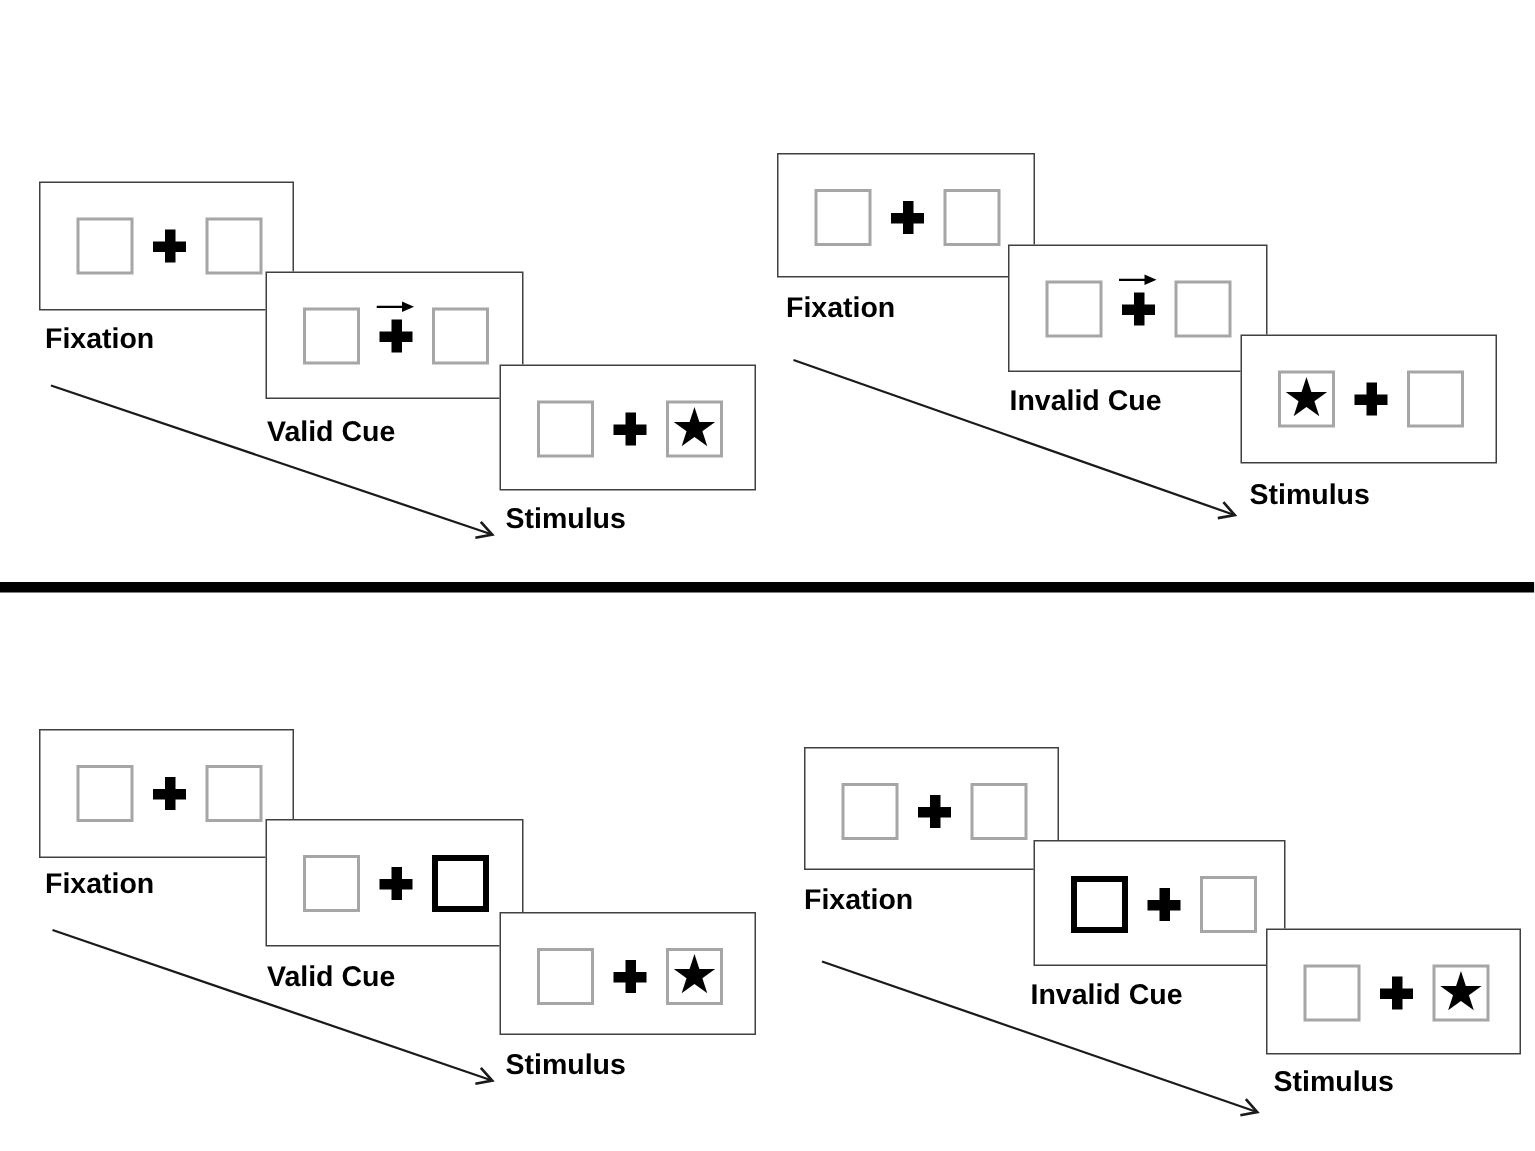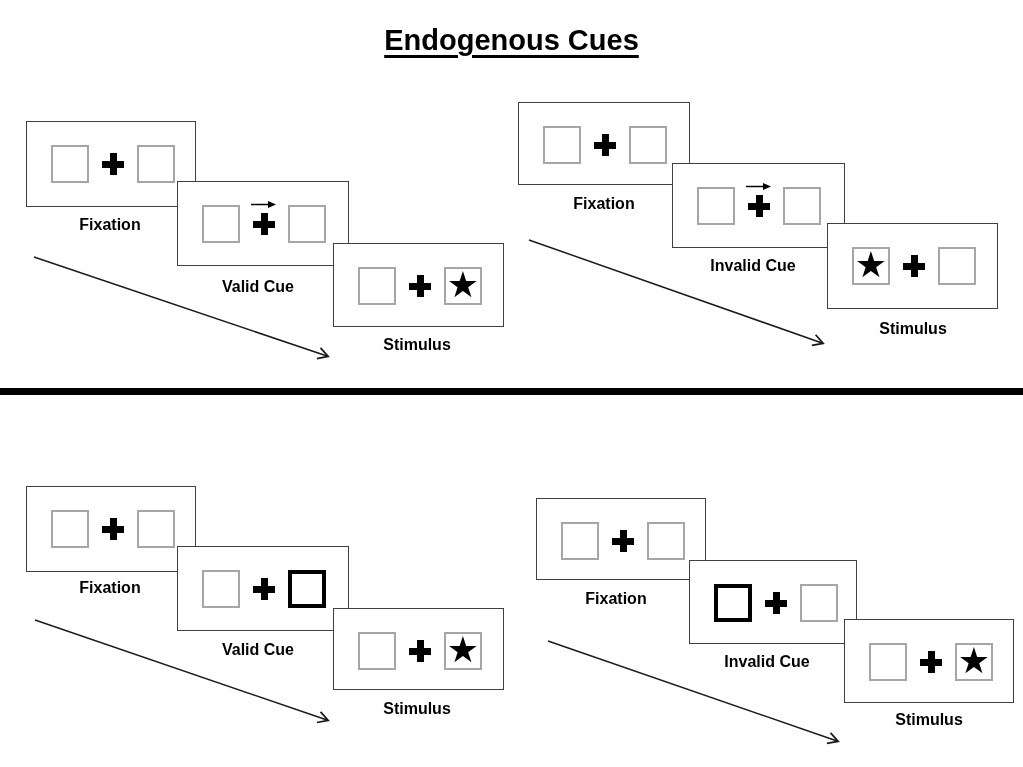--- a/index.html
+++ b/index.html
@@ -23,22 +23,22 @@
   }
   .sq.left  { left:24px; }
   .sq.right { left:110px; }
   .sq.bold  { border:4px solid #000; }
   .cross { position:absolute; left:75px; top:31px; width:22px; height:22px; }
   .cross::before { content:""; position:absolute; left:7.5px; top:0; width:7px; height:22px; background:#000; }
   .cross::after  { content:""; position:absolute; left:0; top:7.5px; width:22px; height:7px; background:#000; }
   .cue-arrow { position:absolute; left:73px; top:17px; }
   .star { font-size:36px; line-height:1; margin-top:-3px; color:#000; }
   .plabel {
-    position:absolute; width:160px; text-align:center;
-    font-size:16px; font-weight:bold; z-index:5;
+    position:absolute; width:160px; 
+    font-size:19px; font-weight:bold; z-index:5;
   }
   .overlay { position:absolute; left:0; top:0; z-index:0; pointer-events:none; }
   .z1{z-index:1} .z2{z-index:2} .z3{z-index:3}
 </style>
 </head>
 <body>
 
 <div class="stage">
 
   <svg class="overlay" width="1023" height="767" viewBox="0 0 1023 767">
@@ -46,21 +46,20 @@
       <marker id="ah" viewBox="0 0 12 12" refX="9" refY="6" markerWidth="10" markerHeight="10" orient="auto">
         <path d="M2,1.5 L10,6 L2,10.5" fill="none" stroke="#1a1a1a" stroke-width="1.4"></path>
       </marker>
     </defs>
     <line x1="34" y1="257" x2="327" y2="356" stroke="#1a1a1a" stroke-width="1.5" marker-end="url(#ah)"></line>
     <line x1="529" y1="240" x2="822" y2="343" stroke="#1a1a1a" stroke-width="1.5" marker-end="url(#ah)"></line>
     <line x1="35" y1="620" x2="327" y2="720" stroke="#1a1a1a" stroke-width="1.5" marker-end="url(#ah)"></line>
     <line x1="548" y1="641" x2="837" y2="741" stroke="#1a1a1a" stroke-width="1.5" marker-end="url(#ah)"></line>
   </svg>
 
-  <div class="title" style="top:24px">Endogenous Cues</div>
   <div class="divider"></div>
 
   <div class="panel z1" style="left:26px;top:121px;width:170px;height:86px">
     <span class="sq left"></span>
     <span class="cross"></span>
     <span class="sq right"></span>
   </div>
   <div class="plabel" style="left:30px;top:216px">Fixation</div>
 
   <div class="panel z2" style="left:177px;top:181px;width:172px;height:85px">

